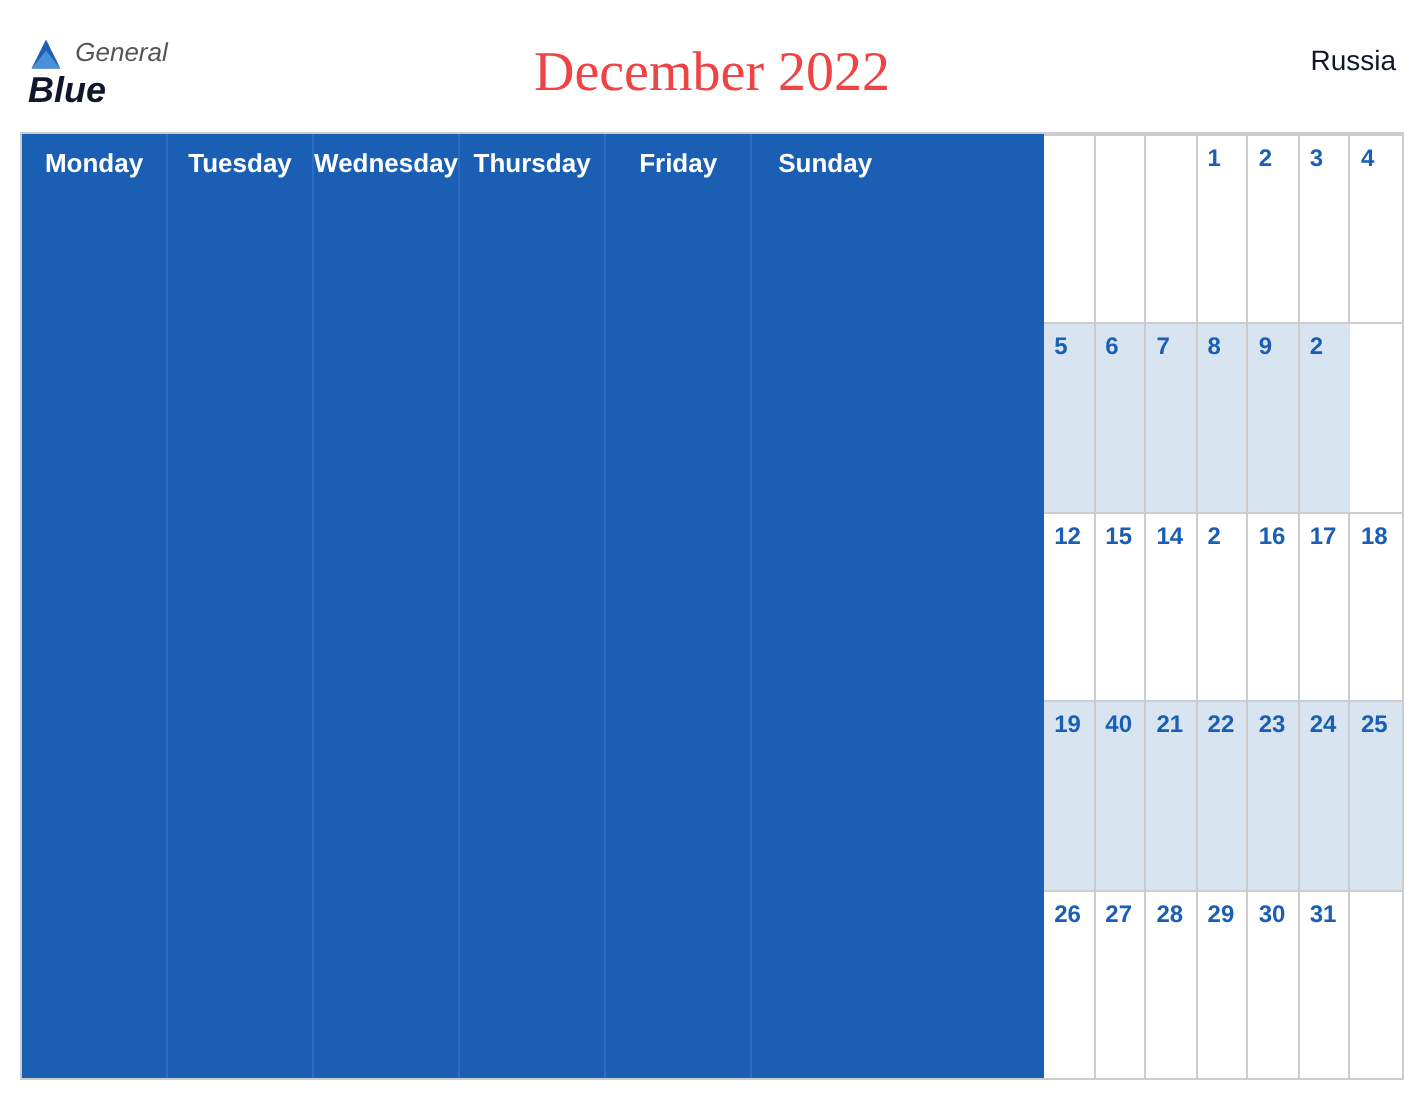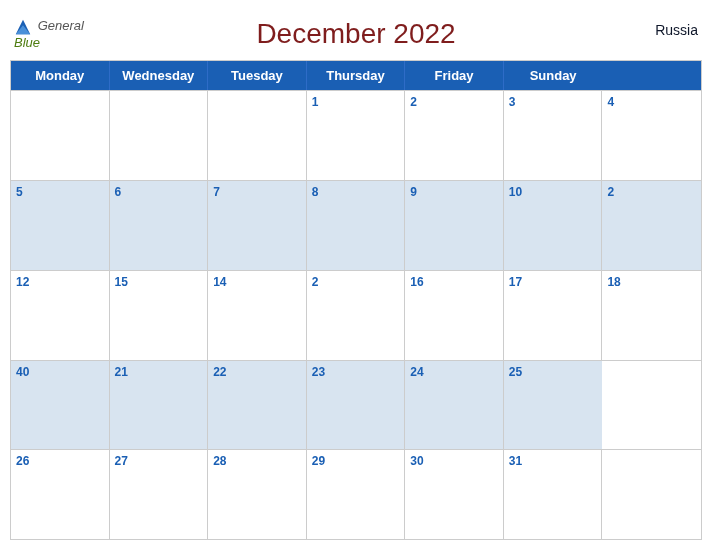--- a/index.html
+++ b/index.html
@@ -36,55 +36,56 @@
       line-height: 1.1;
     }
 
     .logo-general {
       font-size: 13px;
       color: #555;
       font-style: italic;
     }
 
     .logo-blue {
-      font-size: 13px;
-      color: #4d7c0f;
-      font-weight: normal;
+      font-size: 18px;
+      color: #0f172a;
+      font-weight: bold;
       font-style: italic;
     }
 
     .logo-icon {
       display: inline-block;
       width: 18px;
       height: 18px;
       margin-right: 2px;
       vertical-align: middle;
     }
 
     .month-title {
       font-size: 28px;
-      color: #7f1d1d;
+      color: #ef4444;
       font-weight: normal;
       text-align: center;
       position: absolute;
       left: 50%;
       transform: translateX(-50%);
+      font-family: Liberation Serif, serif;
     }
 
     .country-label {
       font-size: 14px;
       color: #0f172a;
       align-self: flex-start;
       margin-top: 4px;
     }
 
     .calendar-grid {
       flex: 1;
       display: flex;
-      flex-direction: column;
+      flex-direction: row;
       border: 1px solid #ccc;
       margin-top: 6px;
     }
 
     .day-headers {
       display: grid;
       grid-template-columns: repeat(7, 1fr);
       background-color: #1a5fb4;
     }
 
@@ -164,22 +165,22 @@
       </span>
       <span class="logo-blue">Blue</span>
     </div>
     <h1 class="month-title">December 2022</h1>
     <div class="country-label">Russia</div>
   </div>
 
   <div class="calendar-grid">
     <div class="day-headers">
     <div class="day-header">Monday</div>
+        <div class="day-header">Tuesday</div>
         <div class="day-header">Wednesday</div>
-        <div class="day-header">Tuesday</div>
         <div class="day-header">Thursday</div>
         <div class="day-header">Friday</div>
         <div class="day-header">Sunday</div>
       </div>
     <div class="weeks-container">
     <div class="week-row">
           <div class="day-cell empty"></div>
           <div class="day-cell empty"></div>
           <div class="day-cell empty"></div>
           <div class="day-cell has-date">
@@ -205,23 +206,20 @@
           <div class="day-cell has-date">
             <span class="day-number">7</span>
           </div>
           <div class="day-cell has-date">
             <span class="day-number">8</span>
           </div>
           <div class="day-cell has-date">
             <span class="day-number">9</span>
           </div>
           <div class="day-cell has-date">
-            <span class="day-number">10</span>
-          </div>
-          <div class="day-cell has-date">
             <span class="day-number">2</span>
           </div>
         </div>
         <div class="week-row">
           <div class="day-cell has-date">
             <span class="day-number">12</span>
           </div>
           <div class="day-cell has-date">
             <span class="day-number">15</span>
           </div>
@@ -235,20 +233,23 @@
             <span class="day-number">16</span>
           </div>
           <div class="day-cell has-date">
             <span class="day-number">17</span>
           </div>
           <div class="day-cell has-date">
             <span class="day-number">18</span>
           </div>
         </div>
         <div class="week-row">
+          <div class="day-cell has-date">
+            <span class="day-number">19</span>
+          </div>
           <div class="day-cell has-date">
             <span class="day-number">40</span>
           </div>
           <div class="day-cell has-date">
             <span class="day-number">21</span>
           </div>
           <div class="day-cell has-date">
             <span class="day-number">22</span>
           </div>
           <div class="day-cell has-date">

